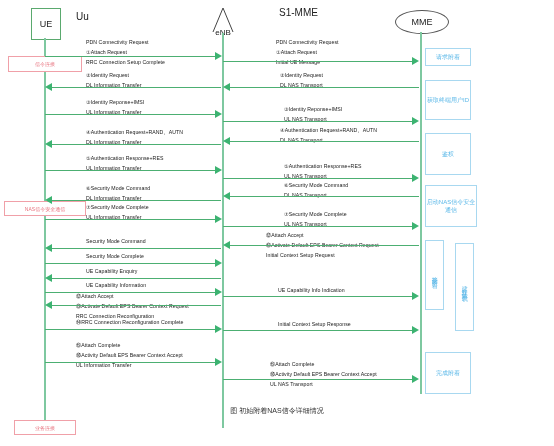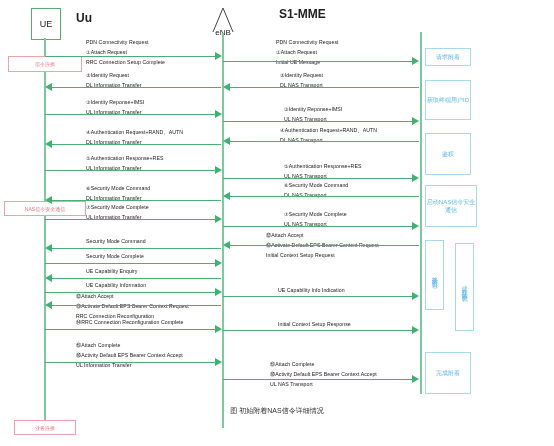--- a/index.html
+++ b/index.html
@@ -24,21 +24,21 @@
     font-size:9px;color:#222;
   }
   .node-enb{
     position:absolute;left:205px;top:6px;width:36px;height:34px;
   }
   .node-enb .enb-label{
     position:absolute;left:0;top:22px;width:36px;text-align:center;
     font-size:8px;color:#222;
   }
   .iface{
-    position:absolute;font-size:12px;color:#222;font-weight:bold;
+    position:absolute;font-size:10px;color:#222;font-weight:normal;
   }
   .iface.uu{left:76px;top:11px;}
   .iface.s1{left:279px;top:7px;}
 
   
   .lifeline{position:absolute;width:2px;background:#7ec8a0;}
   .ll-ue{left:44px;top:38px;height:390px;}
   .ll-enb{left:222px;top:33px;height:395px;}
   .ll-mme{left:420px;top:32px;height:362px;}
 
@@ -93,20 +93,23 @@
     <span>UE</span>
   </div>
 
   <div class="node-enb">
     <svg width="36" height="30" viewBox="0 0 36 30">
       <path d="M18 2 L28 26 M18 2 L8 26" stroke="#444" stroke-width="1" fill="none"></path>
     </svg>
     <span class="enb-label">eNB</span>
   </div>
 
+  <div class="node-mme">
+    <span>MME</span>
+  </div>
 
   <div class="iface uu">Uu</div>
   <div class="iface s1">S1-MME</div>
 
   <div class="lifeline ll-ue"></div>
   <div class="lifeline ll-enb"></div>
   <div class="lifeline ll-mme"></div>
 
   <div class="redbox" style="left:8px;top:56px;width:72px;height:14px;">
     <span>信令连接</span>

